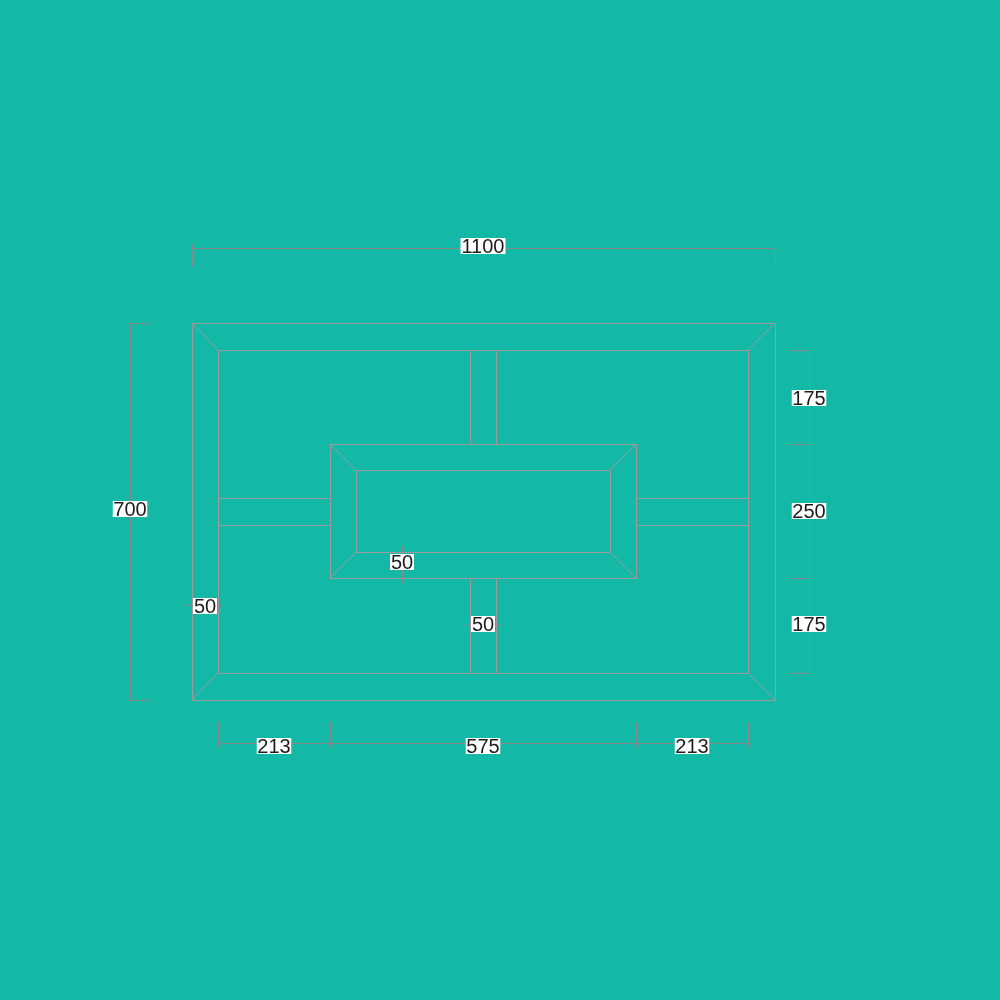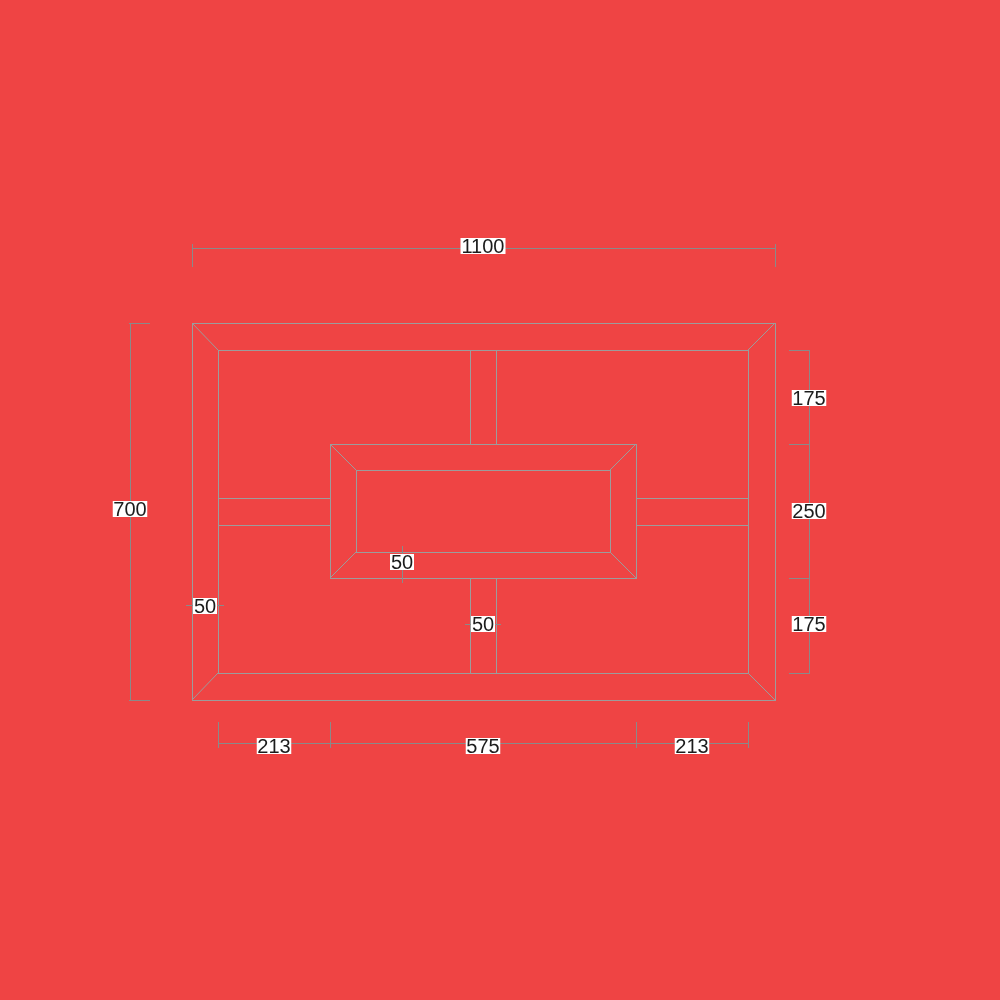--- a/index.html
+++ b/index.html
@@ -1,17 +1,17 @@
 <!DOCTYPE html>
 <html><head>
 <meta charset="utf-8">
 <style>
   html,body{margin:0;padding:0;background:#ffffff;}
   body{width:1000px;height:1000px;overflow:hidden;font-family:"Liberation Sans",sans-serif;}
-  .page{position:relative;width:1000px;height:1000px;background:#ef4444;}
+  .page{position:relative;width:1000px;height:1000px;background:#14b8a6;}
   svg{display:block;position:absolute;left:0;top:0;}
   text{font-family:"Liberation Sans",sans-serif;}
 </style>
 </head>
 <body>
 
 <div class="page">
   <svg id="drawing" width="1000" height="1000" viewBox="0 0 1000 1000" xmlns="http://www.w3.org/2000/svg">
       <rect x="192" y="323" width="583" height="377" fill="none" stroke="#9c9c9c" stroke-width="1" shape-rendering="crispEdges"></rect>
       <rect x="218" y="350" width="530" height="323" fill="none" stroke="#9c9c9c" stroke-width="1" shape-rendering="crispEdges"></rect>

